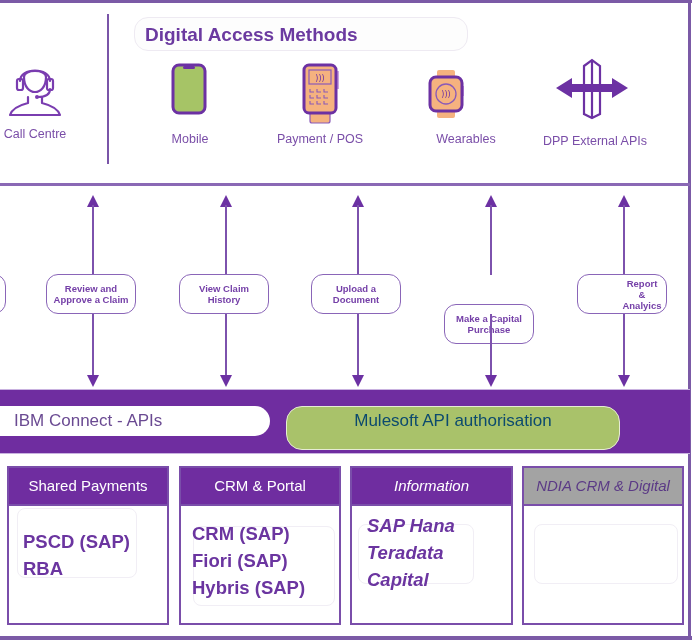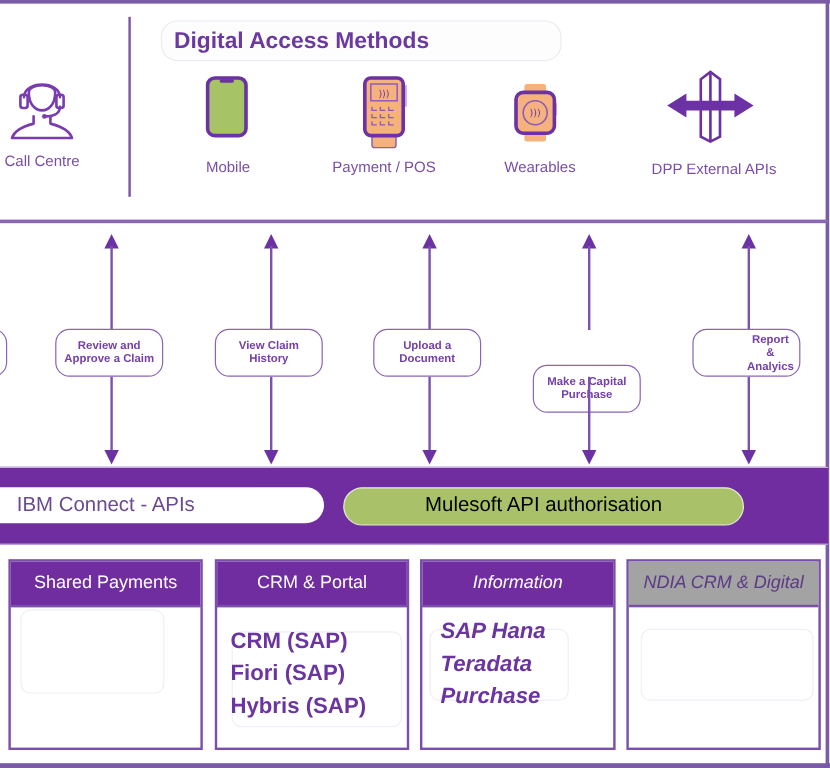--- a/index.html
+++ b/index.html
@@ -50,23 +50,23 @@
   }
 
   
   .band { left: 0; top: 389px; width: 690px; height: 63px; background: #6f2da0; border-top: 1px solid #c9b2e0; border-bottom: 1px solid #c9b2e0; }
   .ibm-pill {
     left: -10px; top: 406px; width: 280px; height: 30px; box-sizing: border-box;
     background: #ffffff; border-radius: 0 16px 16px 0;
     font-size: 17px; color: #6a4a92; line-height: 30px; padding-left: 24px;
   }
   .mule-pill {
-    left: 286px; top: 406px; width: 334px; height: 32px; box-sizing: border-box;
+    left: 286px; top: 406px; width: 334px; height: 44px; box-sizing: border-box;
     background: #a9c26a; border: 1.5px solid #e6ecd4; border-radius: 16px;
-    font-size: 17px; color: #000000; line-height: 27px; text-align: center;
+    font-size: 17px; color: #0c4a6e; line-height: 27px; text-align: center;
   }
 
   
   .sys-box {
     top: 466px; height: 159px; box-sizing: border-box;
     border: 2px solid #7a4eaa; background: #fff;
   }
   .sys-head {
     height: 36px; background: #6f2da0; color: #ffffff;
     font-size: 15px; line-height: 36px; text-align: center; white-space: nowrap;
@@ -139,21 +139,21 @@
 
 <div class="abs" style="left:410px;top:68px;width:80px;height:84px;">
   <svg class="abs" style="left:17px;top:0;" width="40" height="52" viewBox="0 0 40 52">
     <rect x="10" y="2" width="18" height="10" rx="2" fill="#f5b27f"></rect>
     <rect x="10" y="40" width="18" height="10" rx="2" fill="#f5b27f"></rect>
     <rect x="34" y="18" width="3" height="10" fill="#c9a3e0"></rect>
     <rect x="3" y="9" width="32" height="34" rx="6" fill="#f5b27f" stroke="#6c31a3" stroke-width="3"></rect>
     <circle cx="19" cy="26" r="10" fill="none" stroke="#8a5ab8" stroke-width="1.3"></circle>
     <text x="19" y="29" font-size="8" fill="#6c31a3" text-anchor="middle" font-family="DejaVu Sans, sans-serif">)))</text>
   </svg>
-  <div class="abs access-label" style="left:0;top:64px;width:80px;">Wearables</div>
+  <div class="abs access-label" style="left:16px;top:64px;width:80px;">Wearables</div>
 </div>
 
 <div class="abs" style="left:530px;top:56px;width:130px;height:96px;">
   <svg class="abs" style="left:24px;top:2px;" width="76" height="62" viewBox="0 0 76 62">
     <polygon points="2,30 18,20 18,26 58,26 58,20 74,30 58,40 58,34 18,34 18,40" fill="#6c31a3"></polygon>
     <g fill="none" stroke="#6c31a3" stroke-width="2.2">
       <polygon points="30,8 38,2 46,8 46,56 38,60 30,56"></polygon>
       <line x1="38" y1="2" x2="38" y2="60"></line>
     </g>
   </svg>
@@ -206,38 +206,42 @@
 <div class="abs flow-line" style="left:623px;top:314px;height:62px;"></div>
 <div class="abs arrow-down" style="left:618px;top:375px;"></div>
 
 <div class="abs band"></div>
 <div class="abs ibm-pill">IBM Connect - APIs</div>
 <div class="abs mule-pill">Mulesoft API authorisation</div>
 
 <div class="abs sys-box" style="left:7px;width:162px;">
   <div class="sys-head">Shared Payments</div>
   <div class="sys-inner" style="left:8px;top:40px;width:118px;height:68px;"></div>
+  <div class="sys-items" style="left:14px;top:60px;">
+    <div>PSCD (SAP)</div>
+    <div>RBA</div>
+  </div>
 </div>
 
 <div class="abs sys-box" style="left:179px;width:162px;">
   <div class="sys-head">CRM &amp; Portal</div>
   <div class="sys-inner" style="left:12px;top:58px;width:140px;height:78px;"></div>
   <div class="sys-items" style="left:11px;top:52px;">
     <div>CRM (SAP)</div>
     <div>Fiori (SAP)</div>
     <div>Hybris (SAP)</div>
   </div>
 </div>
 
 <div class="abs sys-box" style="left:350px;width:163px;font-style:italic;">
   <div class="sys-head">Information</div>
   <div class="sys-inner" style="left:6px;top:56px;width:114px;height:58px;"></div>
   <div class="sys-items" style="left:15px;top:44px;">
     <div>SAP Hana</div>
     <div>Teradata</div>
-    <div>Purchase</div>
+    <div>Capital</div>
   </div>
 </div>
 
 <div class="abs sys-box" style="left:522px;width:162px;">
   <div class="sys-head green">NDIA CRM &amp; Digital</div>
   <div class="sys-inner" style="left:10px;top:56px;width:142px;height:58px;"></div>
 </div>
 
 </body></html>

